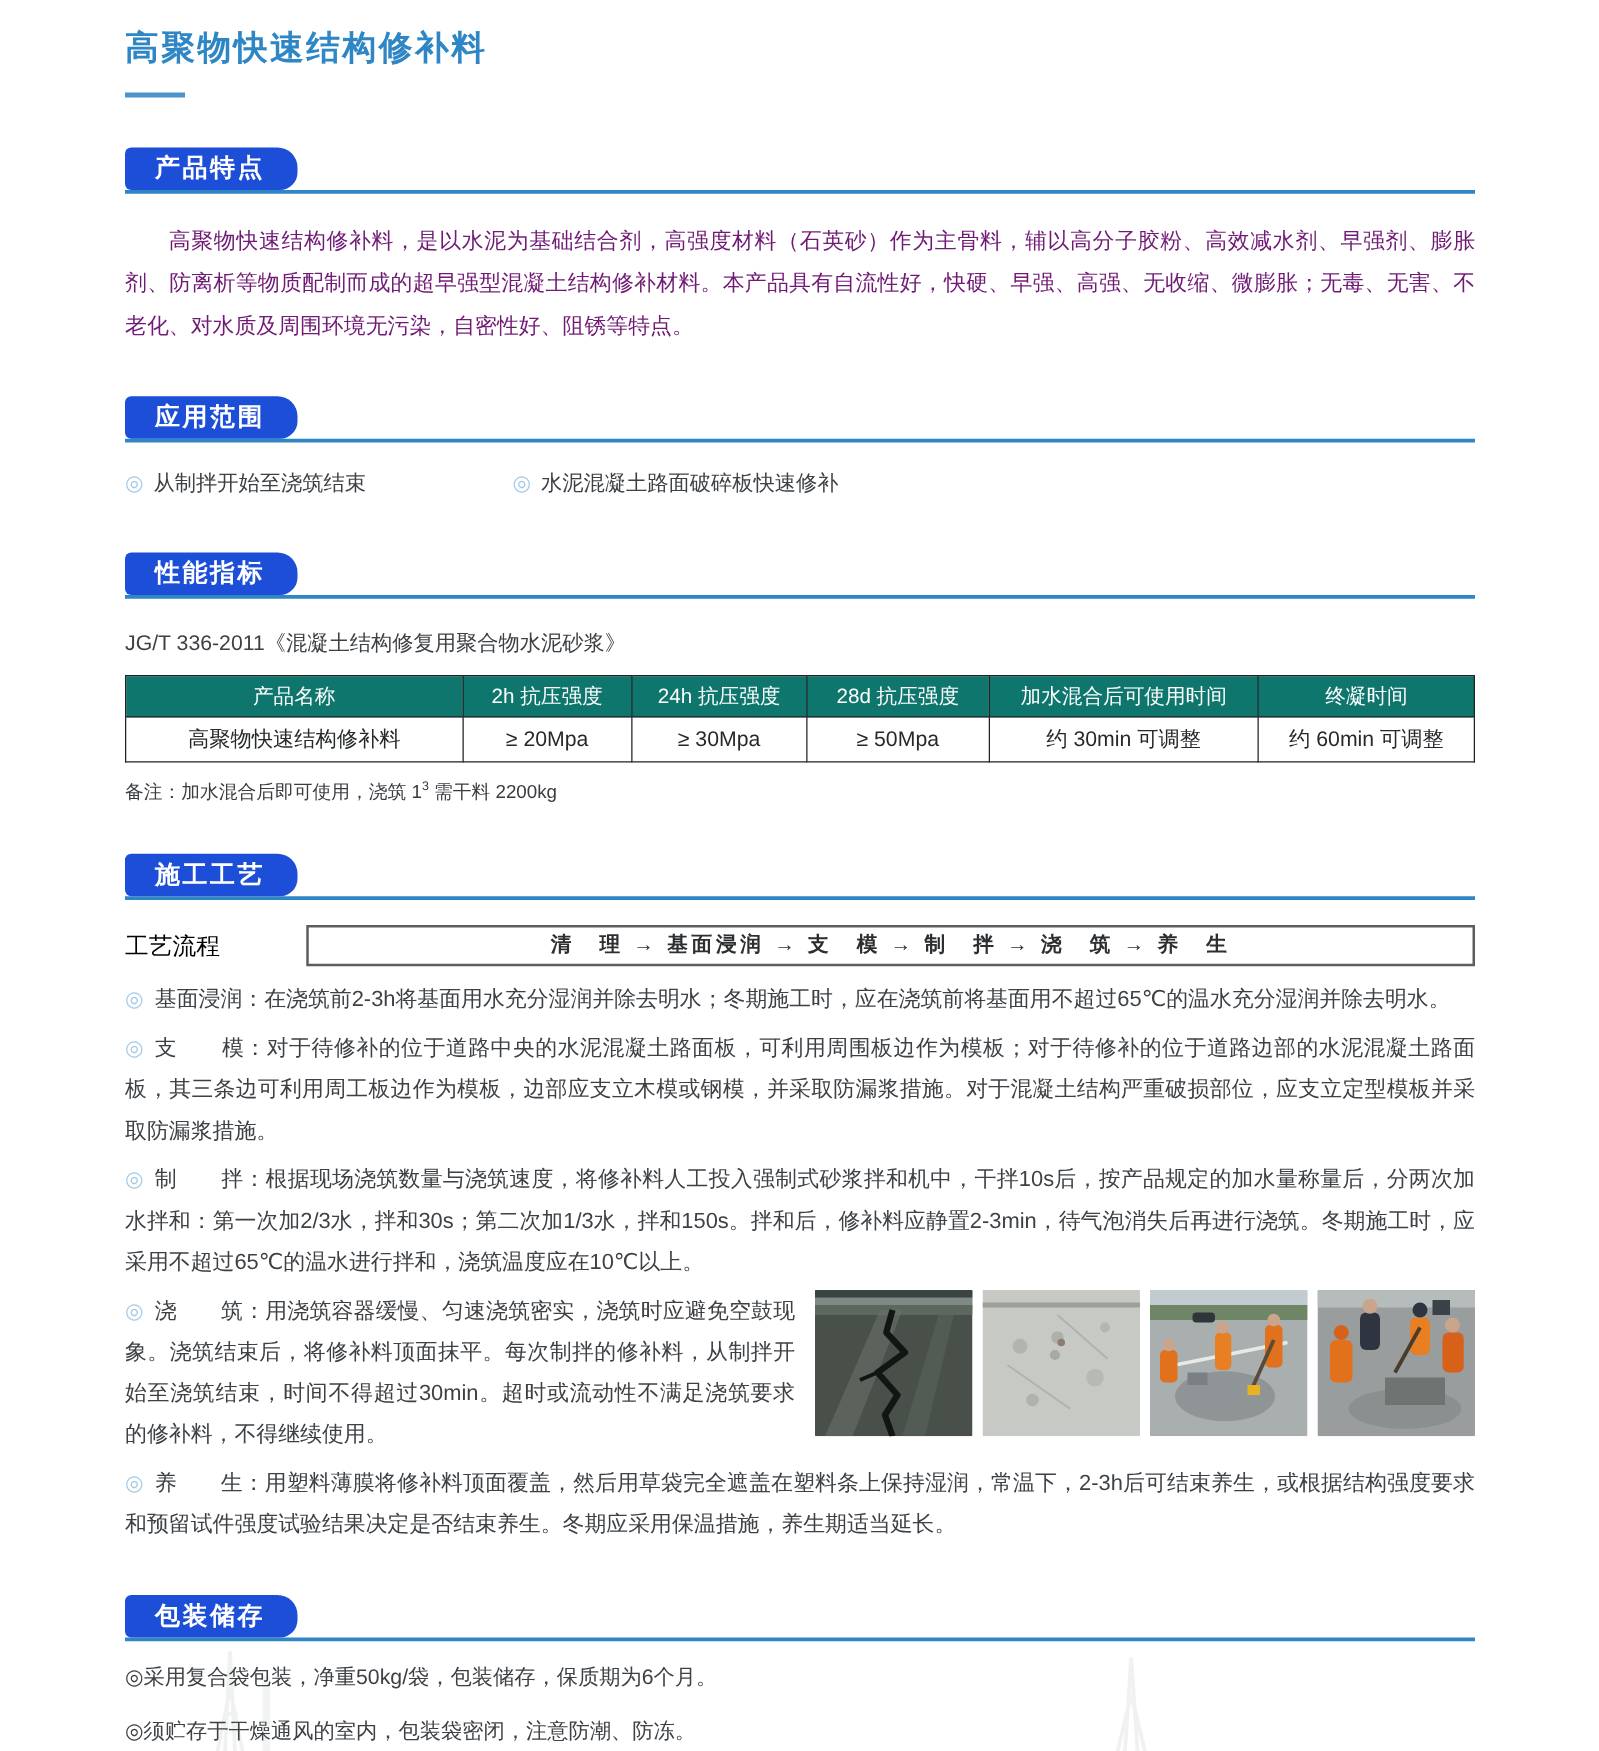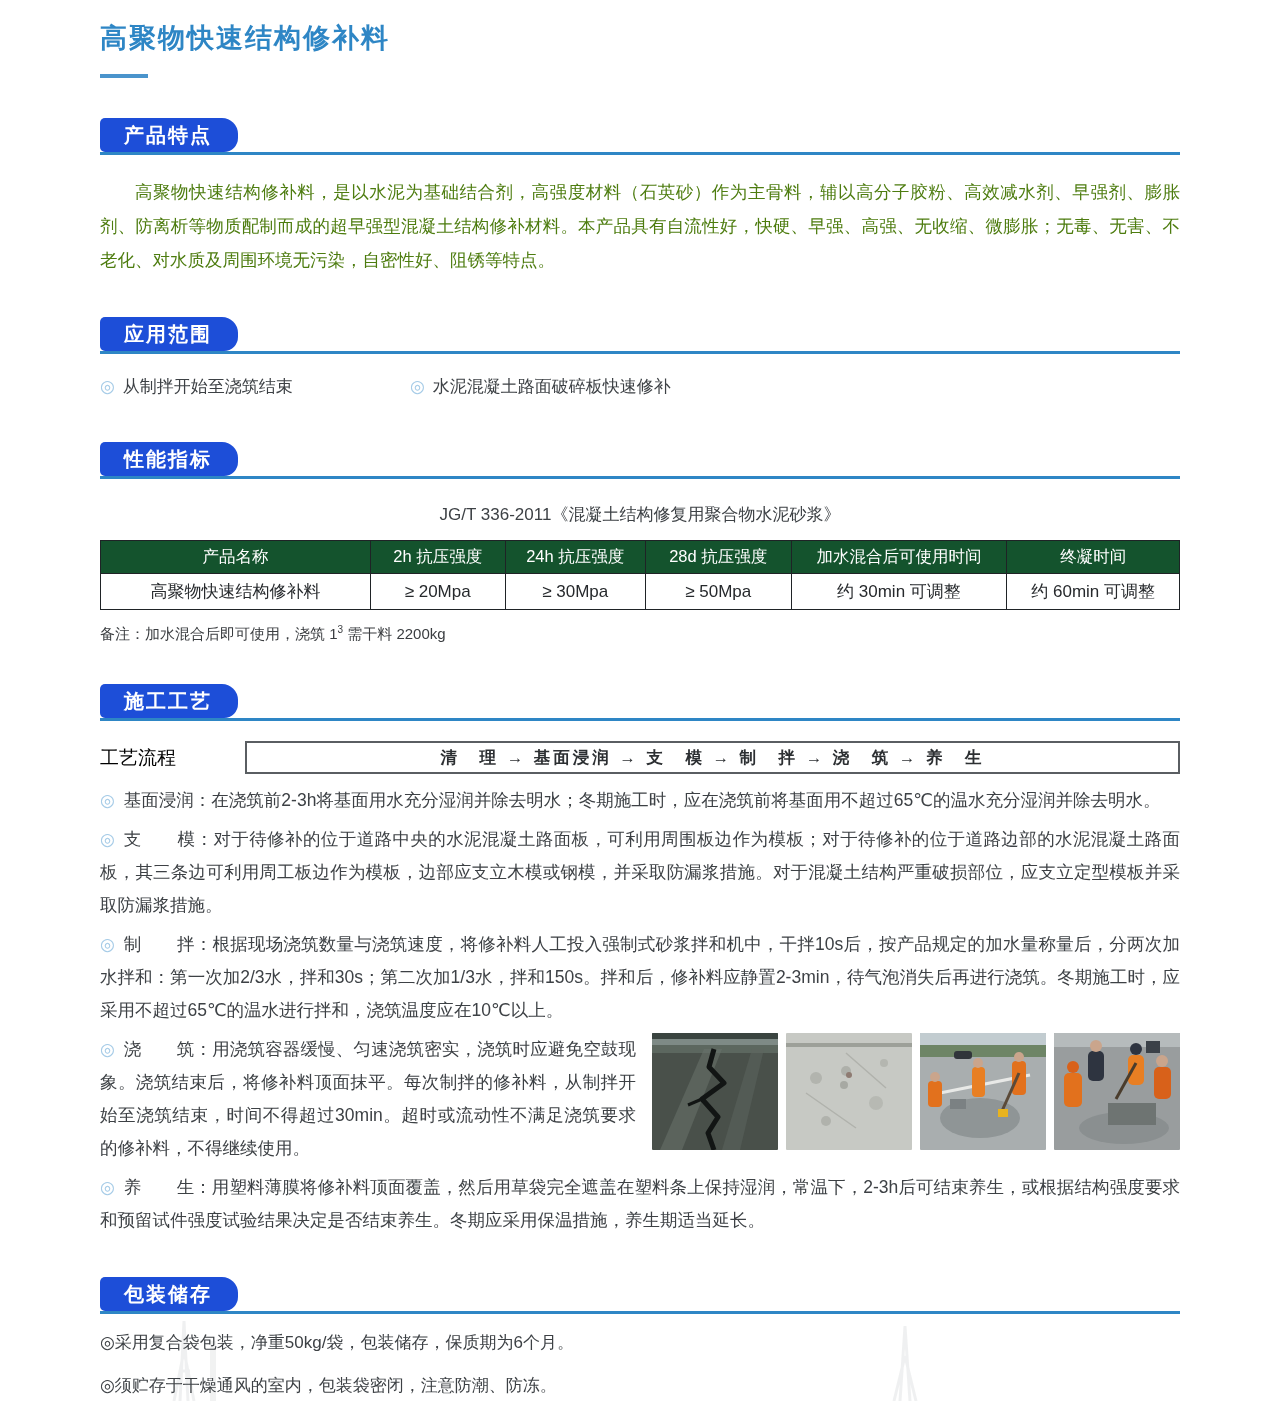--- a/index.html
+++ b/index.html
@@ -19,37 +19,37 @@
   
   .section-head{border-bottom:3px solid #2e86c5;margin-top:40px;line-height:0;}
   .section-tab{
     display:inline-block;background:#1d4ed8;color:#ffffff;
     font-size:20px;font-weight:bold;letter-spacing:2px;line-height:34px;
     padding:0 26px 0 24px;border-radius:5px 16px 14px 5px;vertical-align:bottom;
   }
 
   .para{
     font-size:17.5px;line-height:34px;text-align:justify;margin:20px 0 0 0;
-    text-indent:2em;color:#4d7c0f;
+    text-indent:2em;color:#701a75;
   }
 
   .bullet-row{display:flex;margin-top:18px;}
   .bullet-item{font-size:17px;line-height:30px;display:flex;align-items:flex-start;}
   .bullet-item .dot, .step .dot, .note-item .dot{
     color:#a5cbe7;font-size:17px;margin-right:8px;flex:0 0 auto;line-height:inherit;
   }
   .app-left{width:310px;}
 
-  .standard-line{text-align:center;font-size:17px;color:#3d4145;margin-top:24px;}
+  .standard-line{font-size:17px;color:#3d4145;margin-top:24px;}
 
   table.perf{
     width:100%;border-collapse:collapse;margin-top:14px;table-layout:fixed;
   }
   table.perf th{
-    background:#14532d;color:#ffffff;font-size:16.5px;font-weight:normal;
+    background:#0f766e;color:#ffffff;font-size:16.5px;font-weight:normal;
     border:1px solid #1f2326;padding:5px 2px;height:20px;
   }
   table.perf td{
     border:1px solid #1f2326;font-size:17px;text-align:center;padding:6px 2px;height:20px;
     background:#ffffff;color:#26292c;
   }
   .col-name{width:25%;} .col-2h{width:12.5%;} .col-24h{width:13%;}
   .col-28d{width:13.5%;} .col-mix{width:20%;} .col-final{width:16%;}
 
   .note-line{font-size:15px;color:#3a3d40;margin-top:14px;}

